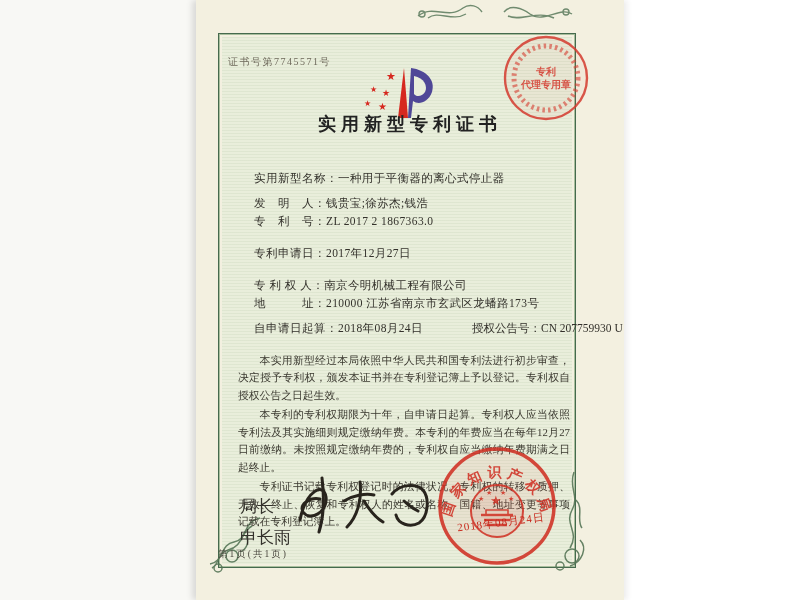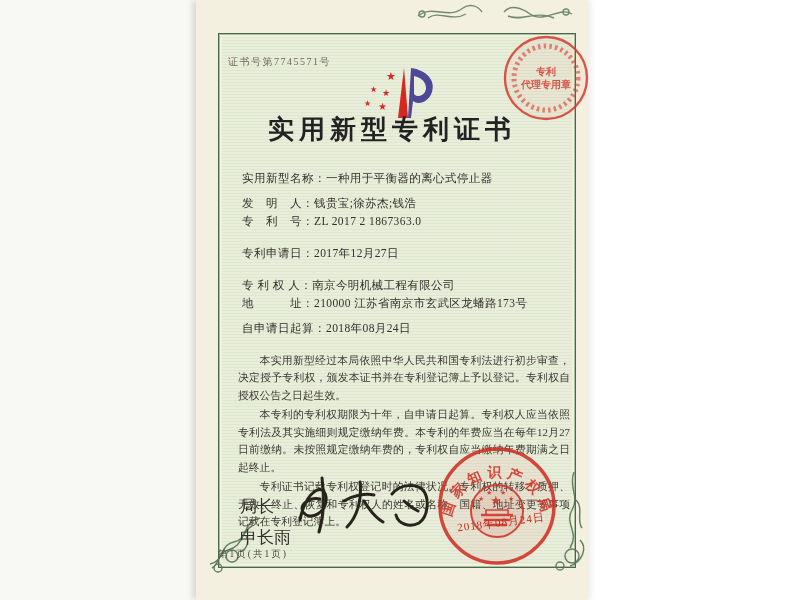--- a/index.html
+++ b/index.html
@@ -3,21 +3,21 @@
 <meta charset="utf-8">
 <style>
   html,body{margin:0;padding:0;}
   body{
     width:800px;height:600px;position:relative;overflow:hidden;
     background:#ffffff;
     font-family:"Liberation Serif","DejaVu Serif",serif;
   }
   .scan-left{position:absolute;left:0;top:0;width:196px;height:600px;background:#f8f8f5;}
   .paper{
-    position:absolute;left:196px;top:0;width:392px;height:600px;
+    position:absolute;left:196px;top:0;width:428px;height:600px;
     background:#f3f0e0;
     box-shadow:-4px 0 6px rgba(0,0,0,0.12), 4px 0 5px rgba(0,0,0,0.06);
   }
   .frame{
     position:absolute;left:22px;top:33px;width:356px;height:533px;
     border:1px solid #466a4e;
     box-shadow:inset 0 0 0 1px rgba(160,185,150,0.9);
   }
   .panel{
     position:absolute;left:3px;top:3px;right:3px;bottom:3px;
@@ -25,24 +25,24 @@
       repeating-linear-gradient(180deg, rgba(130,160,115,0.10) 0 1px, rgba(0,0,0,0) 1px 3px),
       #e9eedb;
   }
   .certno{
     position:absolute;left:32px;top:55px;font-size:10px;color:#6f6a5c;
     letter-spacing:1.5px;white-space:nowrap;
   }
   .logo{position:absolute;left:162px;top:62px;width:80px;height:62px;}
   .title{
     position:absolute;left:0;top:112px;width:100%;text-align:center;
-    font-size:26px;font-weight:700;color:#222;letter-spacing:5px;white-space:nowrap;
+    font-size:18px;font-weight:700;color:#222;letter-spacing:5px;white-space:nowrap;
   }
   .row{position:absolute;left:46px;font-size:11.5px;color:#33312b;white-space:nowrap;}
-  .row .lab{letter-spacing:0.5px;}
+  .row .lab{letter-spacing:0.5px;margin-left:12px;}
   .row .val{letter-spacing:0.4px;}
   .grant2{position:absolute;left:276px;font-size:11.5px;color:#33312b;white-space:nowrap;}
   .paras{
     position:absolute;left:34px;top:352px;width:340px;
     font-size:10.8px;line-height:1.62;color:#3a382f;text-align:justify;
   }
   .paras p{margin:0 0 2px 8px;text-indent:2em;}
   .director{position:absolute;left:44px;top:492px;font-size:17px;color:#33312b;line-height:1.8;}
   .signature{position:absolute;left:88px;top:470px;width:160px;height:74px;}
   .seal-main{position:absolute;left:238px;top:443px;width:126px;height:126px;opacity:.88;}
@@ -129,20 +129,23 @@
     <span class="lab">专利申请日：</span><span class="val">2017年12月27日</span>
   </div>
   <div class="row" style="top:278px">
     <span class="lab">专 利 权 人：</span><span class="val">南京今明机械工程有限公司</span>
   </div>
   <div class="row" style="top:296px">
     <span class="lab">地　　　址：</span><span class="val">210000 江苏省南京市玄武区龙蟠路173号</span>
   </div>
   <div class="row" style="top:321px">
     <span class="lab">自申请日起算：</span><span class="val">2018年08月24日</span>
+  </div>
+  <div class="grant2" style="top:321px">
+    <span class="lab">授权公告号：</span><span class="val">CN 207759930 U</span>
   </div>
 
   <div class="paras">
     <p>本实用新型经过本局依照中华人民共和国专利法进行初步审查，决定授予专利权，颁发本证书并在专利登记簿上予以登记。专利权自授权公告之日起生效。</p>
     <p>本专利的专利权期限为十年，自申请日起算。专利权人应当依照专利法及其实施细则规定缴纳年费。本专利的年费应当在每年12月27日前缴纳。未按照规定缴纳年费的，专利权自应当缴纳年费期满之日起终止。</p>
     <p>专利证书记载专利权登记时的法律状况。专利权的转移、质押、无效、终止、恢复和专利权人的姓名或名称、国籍、地址变更等事项记载在专利登记簿上。</p>
   </div>
 
   <div class="director">
     <div>局长</div>

